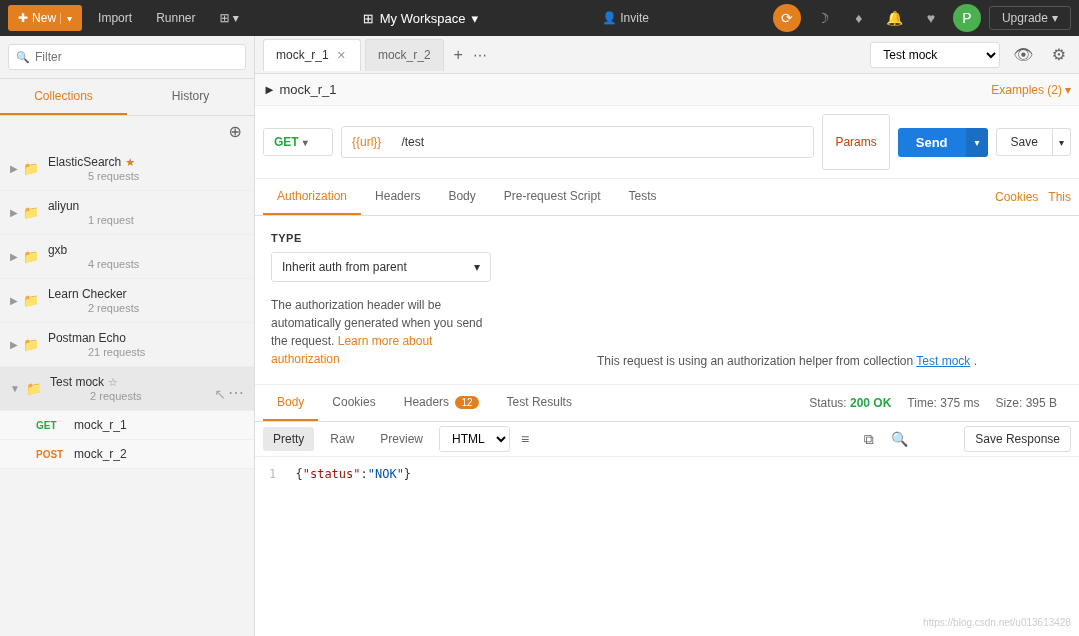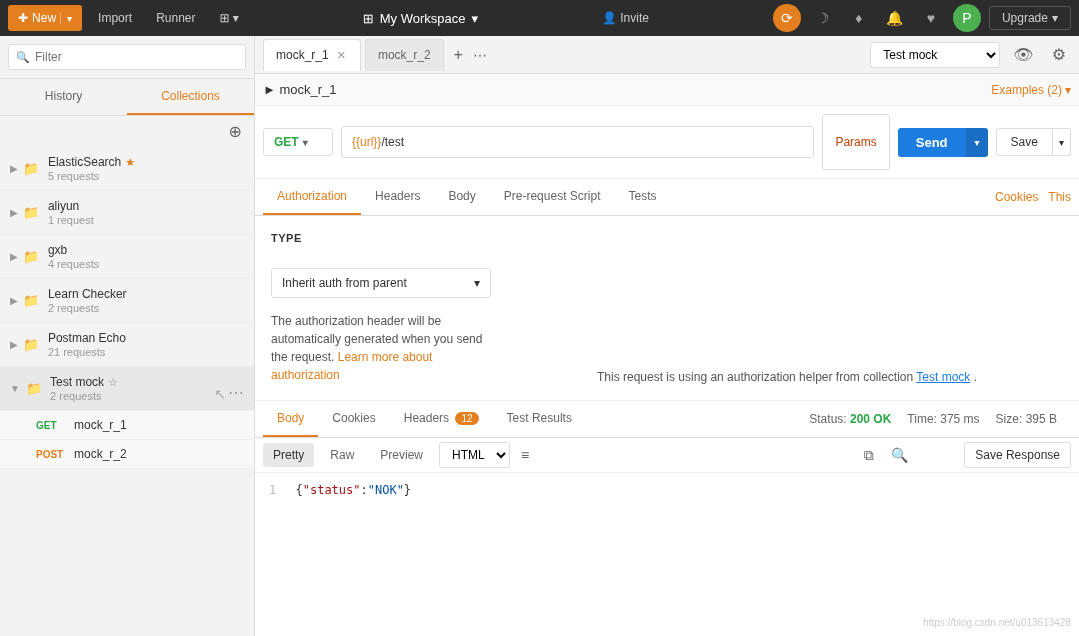--- a/index.html
+++ b/index.html
@@ -77,21 +77,21 @@
     .collections-list { overflow-y: auto; flex: 1; }
     .collection-item {
       display: flex; align-items: center; padding: 8px 10px;
       cursor: pointer; border-bottom: 1px solid #eee;
     }
     .collection-item.active { background: #e8e8e8; }
     .collection-arrow { color: #999; margin-right: 6px; font-size: 10px; }
     .collection-icon { color: #888; margin-right: 8px; font-size: 13px; }
     .collection-info { flex: 1; }
     .collection-name { font-size: 12px; color: #333; font-weight: 500; display: flex; align-items: center; gap: 4px; }
-    .collection-count { font-size: 11px; color: #999; margin-top: 1px; }
+    .collection-count { font-size: 11px; color: #999; margin-top: 1px; margin-left: 40px; }
     .star-icon { color: #e37f1e; font-size: 11px; }
     .more-btn { background: transparent; border: none; cursor: pointer; color: #999; font-size: 16px; padding: 2px 4px; }
     .request-list { background: #f8f8f8; }
     .request-item {
       display: flex; align-items: center; padding: 7px 10px 7px 36px;
       cursor: pointer; border-bottom: 1px solid #eee;
     }
     .method-badge {
       font-size: 10px; font-weight: 700; width: 30px; margin-right: 8px; text-align: left;
     }
@@ -190,21 +190,21 @@
       padding: 10px 14px; font-size: 12px; cursor: pointer; color: #666;
       border-bottom: 2px solid transparent; display: flex; align-items: center; gap: 4px;
     }
     .req-tab.active { color: #e37f1e; border-bottom: 2px solid #e37f1e; }
     .right-req-links { margin-left: auto; display: flex; align-items: center; gap: 10px; }
     .right-req-link { color: #e37f1e; font-size: 12px; cursor: pointer; }
 
     
     .auth-content { display: flex; padding: 16px; gap: 20px; border-bottom: 1px solid #eee; background: white; }
     .auth-left { width: 220px; }
-    .auth-type-label { font-size: 11px; color: #333; font-weight: 600; margin-bottom: 24px; letter-spacing: 0.5px; }
+    .auth-type-label { font-size: 11px; color: #333; font-weight: 600; margin-bottom: 8px; letter-spacing: 0.5px; }
     .auth-type-select {
       display: flex; align-items: center; justify-content: space-between;
       border: 1px solid #ddd; border-radius: 3px; padding: 7px 10px;
       font-size: 12px; background: white; cursor: pointer; color: #333;
     }
     .auth-description { margin-top: 14px; font-size: 12px; color: #555; line-height: 1.5; }
     .auth-link { color: #e37f1e; cursor: pointer; text-decoration: none; }
     .auth-right {
       flex: 1; display: flex; align-items: flex-end; justify-content: center;
       font-size: 12px; color: #555;
@@ -308,22 +308,22 @@
 <div class="main">
 
   <div class="sidebar">
     <div class="sidebar-filter">
       <div class="filter-wrap">
         <span class="filter-icon">🔍</span>
         <input class="filter-input" type="text" placeholder="Filter" style="">
       </div>
     </div>
     <div class="sidebar-tabs">
+      <div class="sidebar-tab active">Collections</div>
       <div class="sidebar-tab">History</div>
-      <div class="sidebar-tab active">Collections</div>
     </div>
     <div class="sidebar-actions">
       <button class="sidebar-action-btn">⊕</button>
     </div>
 
     <div class="collections-list">
 
       <div class="collection-item">
         <span class="collection-arrow">▶</span>
         <span class="collection-icon">📁</span>
@@ -427,21 +427,21 @@
         <span>Examples (2)</span>
         <span>▾</span>
       </span>
     </div>
 
     <div class="url-bar">
       <div class="method-select">
         <span>GET</span>
         <span class="method-arrow">▾</span>
       </div>
-      <div class="url-input" style="display:flex; align-items:center; flex:1; border:1px solid #ddd; border-radius:3px; height:32px; padding:0 10px; font-size:12px;">
+      <div class="url-input" style="display:flex; align-items:center; flex:1; border:1px solid #ddd; border-radius:3px; height:32px; padding:0 10px; font-size:12px;gap:20px;">
         <span style="color:#e37f1e;">{{url}}</span>
           <span>/test</span>
       </div>
       <button class="params-btn">Params</button>
       <div class="send-btn-group">
         <button class="send-btn">Send</button>
         <button class="send-arrow">▾</button>
       </div>
       <div class="save-btn-group">
         <button class="save-btn">Save</button>

